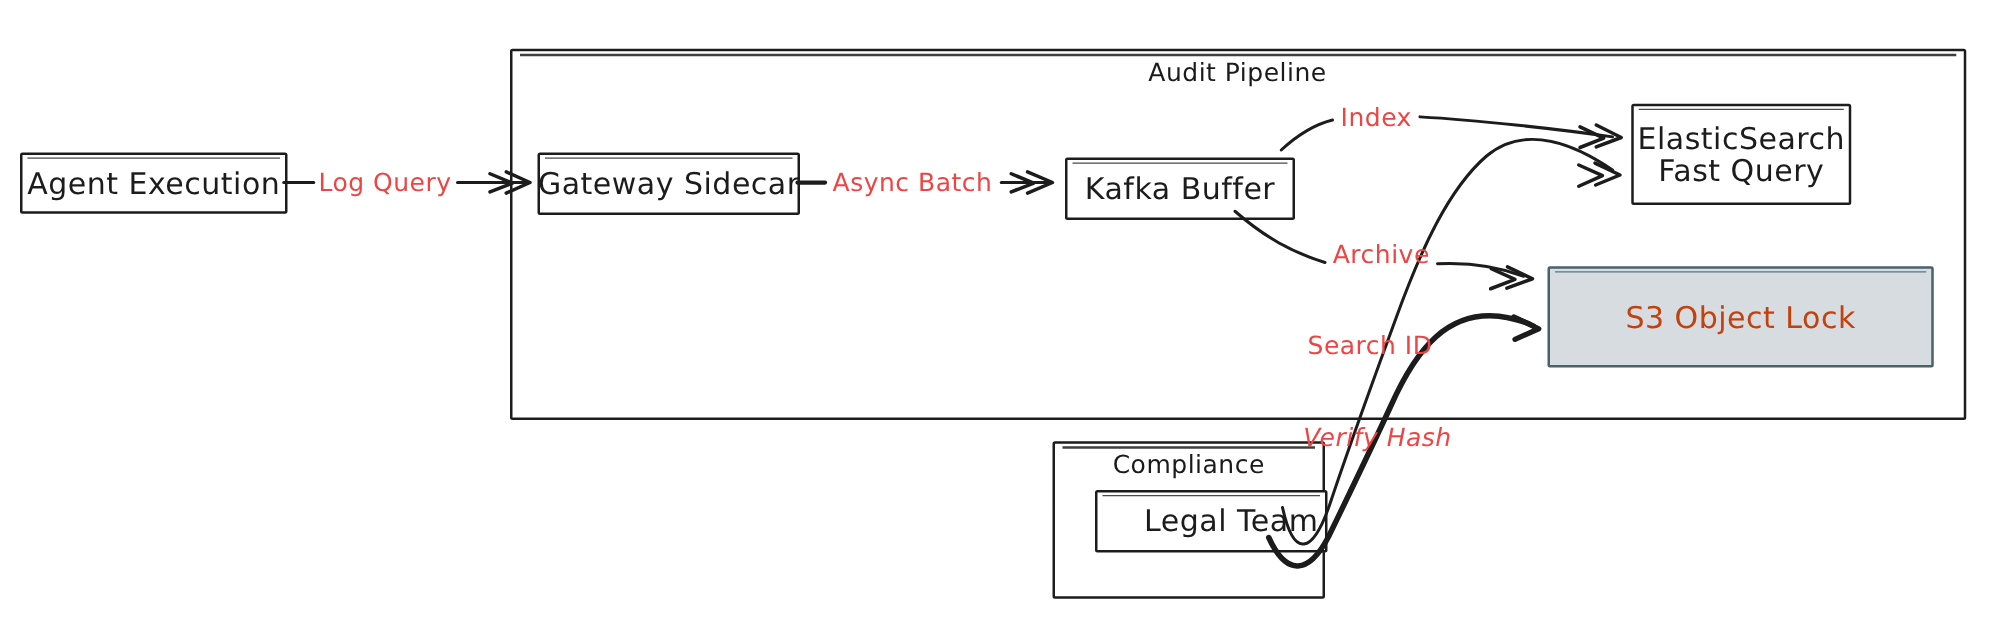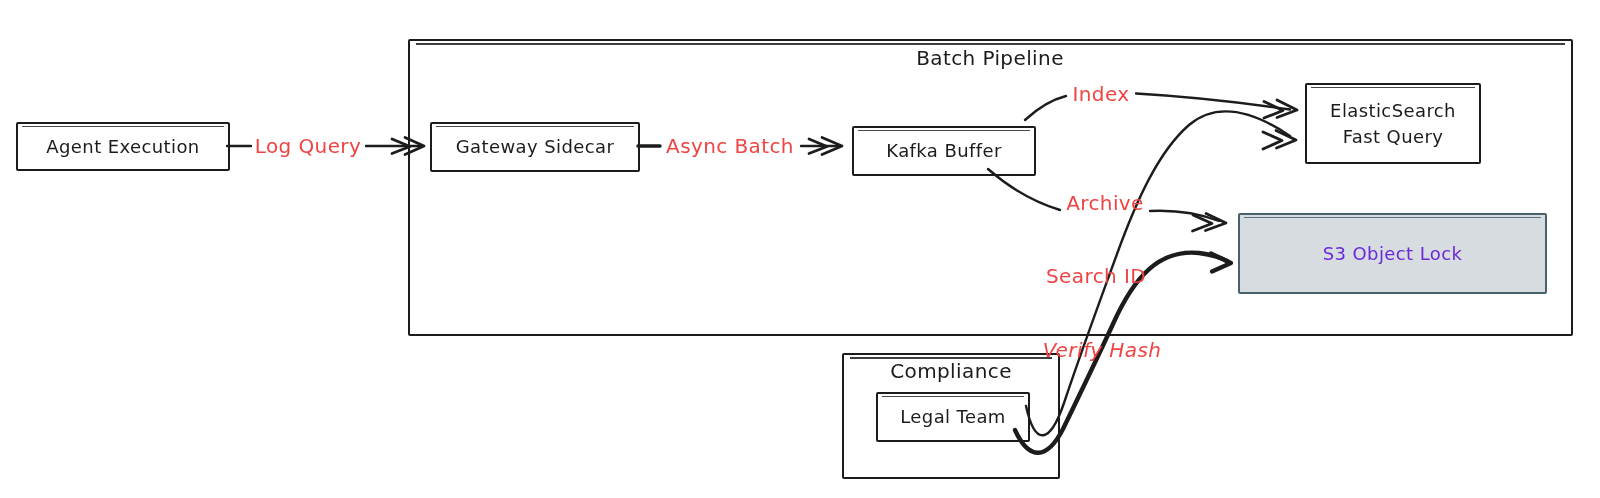--- a/index.html
+++ b/index.html
@@ -13,45 +13,45 @@
   .group::before{ 
     content:"";position:absolute;left:6px;right:6px;top:2px;height:1.6px;background:rgba(28,28,28,.85);
   }
   .group-label{
     position:absolute;transform:translate(-50%,-50%);font-size:20px;letter-spacing:.4px;
     white-space:nowrap;z-index:4;color:#1b1b1b;
   }
   .node{
     position:absolute;display:flex;flex-direction:column;align-items:center;justify-content:center;
     border:2.2px solid #1c1c1c;border-radius:2px;background:#ffffff;z-index:2;
-    font-size:18px;letter-spacing:.4px;text-align:right;line-height:26px;white-space:nowrap;
+    font-size:24px;letter-spacing:.4px;text-align:right;line-height:26px;white-space:nowrap;
   }
   .node::before{
     content:"";position:absolute;left:4px;right:4px;top:1.5px;height:1.5px;background:var(--edge,rgba(28,28,28,.8));
   }
   .node.s3{
-    background:#d6dce0;border-color:#47626d;color:#6d28d9;--edge:rgba(71,98,109,.85);
+    background:#d6dce0;border-color:#47626d;color:#c2410c;--edge:rgba(71,98,109,.85);
   }
   .edges{position:absolute;left:0;top:0;z-index:3;pointer-events:none;}
   .edges path{fill:none;stroke:#1c1c1c;stroke-width:2.4;stroke-linecap:round;stroke-linejoin:round;}
   .edges path.thick{stroke-width:4.4;}
   .edges path.head{stroke-width:2.8;}
   .edges path.head-thick{stroke-width:4.2;}
   .edge-label{
     position:absolute;transform:translate(-50%,-50%);font-size:20px;letter-spacing:.4px;
     white-space:nowrap;z-index:4;color:#ef4444;background:transparent;
   }
 </style>
 </head>
 <body>
 
 <div class="canvas">
 
   <div class="group" style="left:408px;top:39px;width:1161px;height:293px;"></div>
-  <div class="group-label" style="left:990px;top:58px;">Batch Pipeline</div>
+  <div class="group-label" style="left:990px;top:58px;">Audit Pipeline</div>
 
   <div class="group" style="left:842px;top:353px;width:214px;height:122px;border-width:2px;"></div>
   <div class="group-label" style="left:951px;top:371px;">Compliance</div>
 
   <div class="node" style="left:430px;top:122px;width:206px;height:46px;">
     <span>Gateway Sidecar</span>
   </div>
 
   <div class="node" style="left:16px;top:122px;width:210px;height:45px;">
     <span>Agent Execution</span>
@@ -63,21 +63,21 @@
 
   <div class="node" style="left:1305px;top:83px;width:172px;height:77px;">
     <span>ElasticSearch</span>
     <span>Fast Query</span>
   </div>
 
   <div class="node s3" style="left:1238px;top:213px;width:305px;height:77px;">
     <span>S3 Object Lock</span>
   </div>
 
-  <div class="node" style="left:876px;top:392px;width:150px;height:46px;">
+  <div class="node" style="left:876px;top:392px;width:150px;height:46px;padding-left:32px;">
     <span>Legal Team</span>
   </div>
 
   <svg class="edges" width="1600" height="498" viewBox="0 0 1600 498">
 
     <g>
       <path d="M 227 146 L 251 146"></path>
       <path d="M 366 146 L 421 146"></path>
       <path class="head" d="M 405 137.5 L 424 146 L 405 154.5"></path>
       <path class="head" d="M 392 139 L 410 146.5 L 392 153.5"></path>

